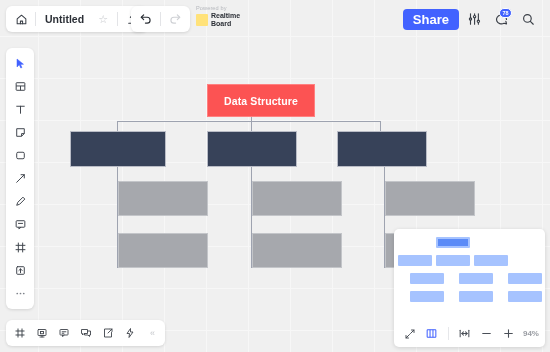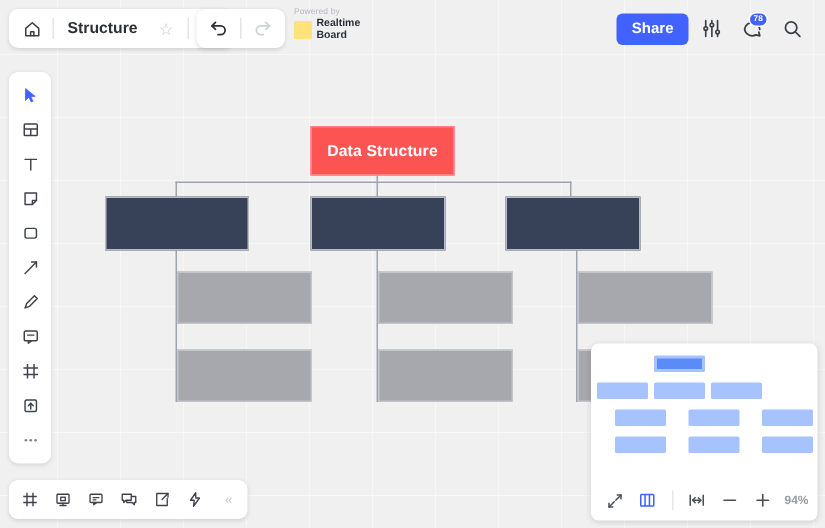--- a/index.html
+++ b/index.html
@@ -61,21 +61,21 @@
     display: flex; flex-direction: column; gap: 1px;
   }
   #powered-label { font-size: 5.6px; color: #b6b8bd; letter-spacing: .1px; }
   #powered-row { display: flex; align-items: center; gap: 3px; }
   #powered-mark { width: 12px; height: 12px; background: #ffe27a; border-radius: 1px; }
   #powered-name { font-size: 7px; font-weight: bold; color: #2b2f36; line-height: 7.6px; }
 
   
   #share-btn {
     background: #4262ff; color: #fff;
-    font-size: 10px; font-weight: bold;
+    font-size: 13px; font-weight: bold;
     border-radius: 4px; height: 21px; padding: 0 10px;
     display: flex; align-items: center; justify-content: center;
   }
   .round-btn {
     width: 24px; height: 24px; margin-left: 3px;
     display: flex; align-items: center; justify-content: center;
     color: #3a3f47; position: relative;
   }
   #notif-badge {
     position: absolute; top: 1px; right: 1px;
@@ -145,21 +145,21 @@
 
     <div class="conn" style="left:251px; top:117px; width:1px; height:14px;"></div>
     <div class="conn" style="left:117px; top:121px; width:264px; height:1px;"></div>
     <div class="conn" style="left:117px; top:121px; width:1px; height:10px;"></div>
     <div class="conn" style="left:380px; top:121px; width:1px; height:10px;"></div>
 
     <div class="conn" style="left:117px; top:167px; width:1px; height:101px;"></div>
     <div class="conn" style="left:251px; top:167px; width:1px; height:101px;"></div>
     <div class="conn" style="left:384px; top:167px; width:1px; height:101px;"></div>
 
-    <div class="node red" id="node-root" style="left: 207px; top: 84px; width: 96px; height: 33px; background: rgb(252, 83, 83);">
+    <div class="node red" id="node-root" style="left: 207px; top: 84px; width: 108px; height: 33px; background: rgb(252, 83, 83);">
       <span class="node-label">Data Structure</span>
     </div>
 
     <div class="node navy" id="n2-0" style="left: 70px; top: 131px; width: 96px; height: 36px; background: rgb(55, 66, 89);"></div>
     <div class="node navy" id="n2-1" style="left: 207px; top: 131px; width: 90px; height: 36px; background: rgb(55, 66, 89);"></div>
     <div class="node navy" id="n2-2" style="left: 337px; top: 131px; width: 90px; height: 36px; background: rgb(55, 66, 89);"></div>
 
     <div class="node gray" id="n3-0" style="left: 118px; top: 181px; width: 90px; height: 35px; background: rgb(166, 168, 173);"></div>
     <div class="node gray" id="n3-1" style="left: 252px; top: 181px; width: 90px; height: 35px; background: rgb(166, 168, 173);"></div>
     <div class="node gray" id="n3-2" style="left: 385px; top: 181px; width: 90px; height: 35px; background: rgb(166, 168, 173);"></div>
@@ -170,21 +170,21 @@
   </div>
 
   <div class="bar" id="bar-left">
     <div class="bar-btn">
       <svg width="13" height="13" viewBox="0 0 24 24" fill="none" stroke="#3a3f47" stroke-width="1.9" stroke-linecap="round" stroke-linejoin="round">
         <path d="M4 11 L12 4 L20 11 V20 H4 Z"></path>
           <path d="M10 20 v-5 h4 v5"></path>
       </svg>
     </div>
     <div class="vsep"></div>
-    <div id="doc-title">Structure</div>
+    <div id="doc-title">Untitled</div>
     <div class="bar-btn">
       <span id="star-icon">☆</span>
     </div>
     <div class="vsep"></div>
     <div class="bar-btn">
       <svg width="13" height="13" viewBox="0 0 24 24" fill="none" stroke="#3a3f47" stroke-width="1.9" stroke-linecap="round" stroke-linejoin="round">
         <path d="M12 4 v11"></path>
           <path d="M8 8 L12 4 L16 8"></path>
           <path d="M5 19 h14"></path>
       </svg>

